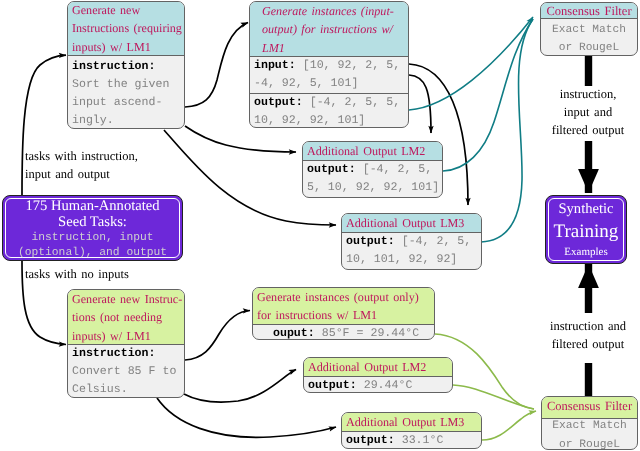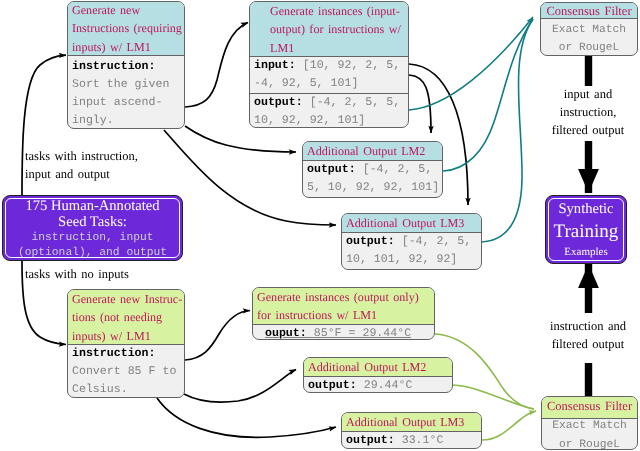--- a/index.html
+++ b/index.html
@@ -67,21 +67,21 @@
         <path d="M588.5,313 L588.5,264" stroke="#000000" stroke-width="7.4" marker-end="url(#bigK)"></path>
       </g>
   </svg>
 
   <div class="node" style="left: 67px; top: 1px; width: 118px; height: 128px;">
       <div class="hdr sep" style="background:#b6dfe3;height:55px;position:relative;top:-1px;margin-bottom:1px;padding-left:4px;"><div>Generate new</div><div>Instructions (requiring</div><div>inputs) w/ LM1</div></div>
       <div class="bdy" style="padding-left:4px;"><div><b>instruction:</b></div><div>Sort the given</div><div>input ascend-</div><div>ingly.</div></div>
     </div>
 
   <div class="node" style="left: 249px; top: 1px; width: 160px; height: 127px;">
-      <div class="hdr sep" style="background:#b6dfe3;height:55px;position:relative;top:0px;margin-bottom:0px;padding-left:20px;"><div>Generate instances (input-</div><div>output) for instructions w/</div><div>LM1</div></div>
+      <div class="hdr sep" style="background:#b6dfe3;height:55px;position:relative;top:0px;margin-bottom:0px;padding-left:12px;font-style:italic;"><div>Generate instances (input-</div><div>output) for instructions w/</div><div>LM1</div></div>
       <div class="bdy sep" style="padding-left:4px;"><div><b>input:</b> <span>[10, 92, 2, 5,</span></div><div>-4, 92, 5, 101]</div></div>
       <div class="bdy" style="padding-left:4px;"><div><b>output:</b> <span>[-4, 2, 5, 5,</span></div><div>10, 92, 92, 101]</div></div>
     </div>
 
   <div class="node" style="left: 302px; top: 141px; width: 141px; height: 57px;">
       <div class="hdr sep" style="background:#b6dfe3;height:19px;position:relative;top:0px;margin-bottom:0px;padding-left:4px;"><div>Additional Output LM2</div></div>
       <div class="bdy" style="padding-left:4px;"><div><b>output:</b> <span>[-4, 2, 5,</span></div><div>5, 10, 92, 92, 101]</div></div>
     </div>
 
   <div class="node" style="left: 341px; top: 213px; width: 141px; height: 57px;">
@@ -94,21 +94,21 @@
       <div class="bdy" style="position:relative;top:1px;font-size:11.2px;line-height:17.8px;text-align:center;"><div>Exact Match</div><div>or RougeL</div></div>
     </div>
 
   <div class="node" style="left: 67px; top: 289px; width: 118px; height: 109px; border-radius: 7px;">
       <div class="hdr sep" style="background:#d7f2a1;height:55px;position:relative;top:0px;margin-bottom:0px;padding-left:4px;"><div>Generate new Instruc-</div><div>tions (not needing</div><div>inputs) w/ LM1</div></div>
       <div class="bdy" style="padding-left:4px;"><div><b>instruction:</b></div><div>Convert 85 F to</div><div>Celsius.</div></div>
     </div>
 
   <div class="node" style="left: 252px; top: 287px; width: 183px; height: 53px;">
       <div class="hdr sep" style="background:#d7f2a1;height:37px;position:relative;top:0px;margin-bottom:0px;padding-left:4px;"><div>Generate instances (output only)</div><div>for instructions w/ LM1</div></div>
-      <div class="bdy" style="padding-left:12px;text-decoration:underline;"><div><b>ouput:</b> <span>85°F = 29.44°C</span></div></div>
+      <div class="bdy" style="padding-left:20px;"><div><b>ouput:</b> <span>85°F = 29.44°C</span></div></div>
     </div>
 
   <div class="node" style="left: 303px; top: 357px; width: 150px; height: 36px;">
       <div class="hdr sep" style="background:#d7f2a1;height:19px;position:relative;top:0px;margin-bottom:0px;padding-left:4px;"><div>Additional Output LM2</div></div>
       <div class="bdy" style="padding-left:4px;"><div><b>output:</b> <span>29.44°C</span></div></div>
     </div>
 
   <div class="node" style="left: 341px; top: 412px; width: 141px; height: 37px;">
       <div class="hdr sep" style="background:#d7f2a1;height:19px;position:relative;top:0px;margin-bottom:0px;padding-left:4px;"><div>Additional Output LM3</div></div>
       <div class="bdy" style="padding-left:4px;"><div><b>output:</b> <span>33.1°C</span></div></div>
@@ -131,15 +131,15 @@
   <div class="blacknode" style="left: 545px; top: 195px; width: 82px; height: 69px;">
       <div class="blackinner"></div>
       <div style="position:relative;padding-top:3px;">
         <div class="wser" style="font-size:14.6px;line-height:21.6px;">Synthetic</div>
         <div class="wser" style="font-size:19px;line-height:21.6px;">Training</div>
         <div class="wser" style="font-size:11px;line-height:21.6px;">Examples</div>
       </div>
     </div>
 <div class="lbl" style="left: 25px; top: 147px;"><div>tasks with instruction,</div><div>input and output</div></div>
     <div class="lbl" style="left: 25px; top: 265px;"><div>tasks with no inputs</div></div>
-    <div class="lbl" style="left: 588px; top: 84.5px; transform: translateX(-50%); text-align: center;"><div>input and</div><div>instruction,</div><div>filtered output</div></div>
+    <div class="lbl" style="left: 588px; top: 84.5px; transform: translateX(-50%); text-align: center;"><div>instruction,</div><div>input and</div><div>filtered output</div></div>
     <div class="lbl" style="left: 588px; top: 317px; transform: translateX(-50%); text-align: center;"><div>instruction and</div><div>filtered output</div></div>
   </div>
 
 </body></html>

